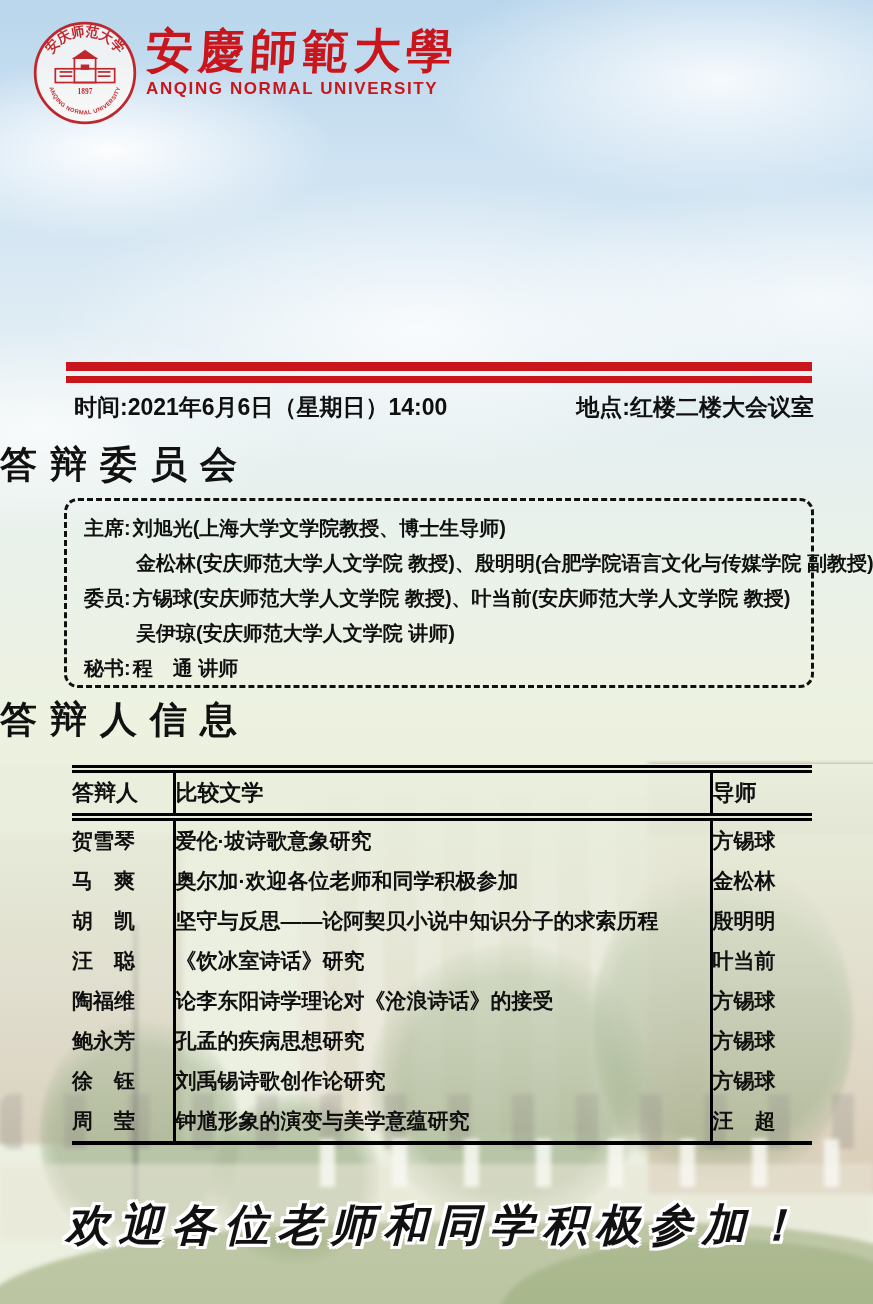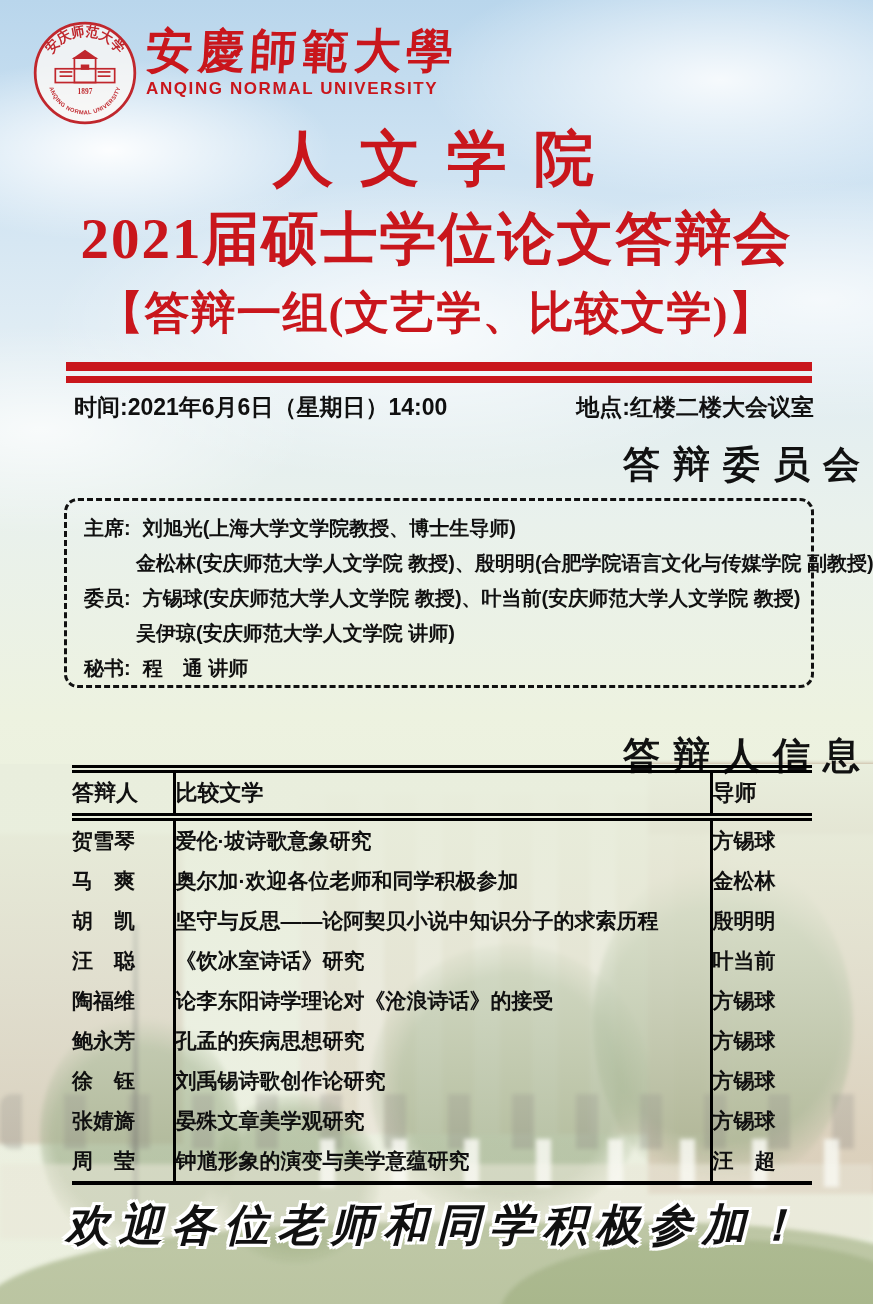--- a/index.html
+++ b/index.html
@@ -51,29 +51,29 @@
   .title-block{position:absolute;top:126px;left:0;width:100%;text-align:center;color:#c9161c;
     font-family:"Liberation Serif",serif;font-weight:bold;}
   .title1{font-size:60px;line-height:1.1;letter-spacing:6px;}
   .title2{font-size:57px;line-height:1.1;margin-top:16px;letter-spacing:2px;}
   .group-line{font-size:45px;line-height:1.1;margin-top:18px;letter-spacing:1px;}
   .rules{position:absolute;top:362px;left:66px;width:746px;}
   .rule1{height:9px;background:#c9161c;}
   .rule2{height:7px;background:#c9161c;margin-top:5px;}
   .info-row{position:absolute;top:392px;left:74px;width:740px;display:flex;justify-content:space-between;
     font-size:23px;font-weight:bold;color:#101010;}
-  .sec-heading{position:absolute;left:0;width:100%;text-align:right;color:#111;
+  .sec-heading{position:absolute;left:0;width:100%;text-align:left;color:#111;
     font-family:"Liberation Serif",serif;font-weight:bold;font-size:37px;letter-spacing:13px;}
   .sec-committee{top:440px;}
-  .sec-defenders{top:731px;}
+  .sec-defenders{top:695px;}
   .cbox{position:absolute;top:498px;left:64px;width:750px;height:190px;box-sizing:border-box;
     border:3px dashed #111;border-radius:14px;padding:17px 10px 0 17px;}
   .cline{font-size:20px;font-weight:bold;color:#101010;line-height:20px;margin-bottom:15px;white-space:nowrap;}
   .cline.indent{padding-left:52px;}
-  .cline .lbl{margin-right:12px;text-align:right;}
+  .cline .lbl{margin-right:2px;text-align:right;}
   .tbl-wrap{position:absolute;top:765px;left:72px;width:740px;}
   table{width:100%;border-collapse:collapse;table-layout:fixed;}
   col.c1{width:102px;} col.c3{width:101px;}
   th,td{text-align:left;font-weight:bold;color:#101010;padding:0;}
   thead th{font-size:22px;height:40px;border-top:8px double #000;border-bottom:8px double #000;}
   tbody td{font-size:21px;height:40px;white-space:nowrap;}
   .colsep-r{border-right:3px solid #000;}
   .colsep-l{border-left:3px solid #000;}
   tbody tr:last-child td{border-bottom:4px solid #000;}
   .welcome{position:absolute;top:1196px;left:0;width:100%;text-align:center;
@@ -131,25 +131,20 @@
           <rect x="46" y="42" width="8" height="5" fill="#c0272d" stroke="none"></rect>
         </g>
         <text x="50" y="70" font-size="7" font-weight="bold" fill="#c0272d" text-anchor="middle" font-family="Liberation Serif,serif">1897</text>
       </svg>
       <div class="uni-names">
         <div class="uni-cn">安慶師範大學</div>
         <div class="uni-en">ANQING NORMAL UNIVERSITY</div>
       </div>
     </div>
 
-    <div class="title-block">
-      <div class="title1">人 文 学 院</div>
-      <div class="title2">2021届硕士学位论文答辩会</div>
-      <div class="group-line">【答辩一组(文艺学、比较文学)】</div>
-    </div>
 
     <div class="rules">
       <div class="rule1"></div>
       <div class="rule2"></div>
     </div>
 
     <div class="info-row">
       <div>时间:2021年6月6日（星期日）14:00</div>
       <div>地点:红楼二楼大会议室</div>
     </div>
@@ -218,25 +213,20 @@
             <td class="colsep-r">鲍永芳</td>
             <td>孔孟的疾病思想研究</td>
             <td class="colsep-l">方锡球</td>
           </tr>
           <tr>
             <td class="colsep-r">徐　钰</td>
             <td>刘禹锡诗歌创作论研究</td>
             <td class="colsep-l">方锡球</td>
           </tr>
           <tr>
-            <td class="colsep-r">张婧旖</td>
-            <td>晏殊文章美学观研究</td>
-            <td class="colsep-l">方锡球</td>
-          </tr>
-          <tr>
             <td class="colsep-r">周　莹</td>
             <td>钟馗形象的演变与美学意蕴研究</td>
             <td class="colsep-l">汪　超</td>
           </tr>
         </tbody>
       </table>
     </div>
 
     <div class="welcome">欢迎各位老师和同学积极参加！</div>
 

